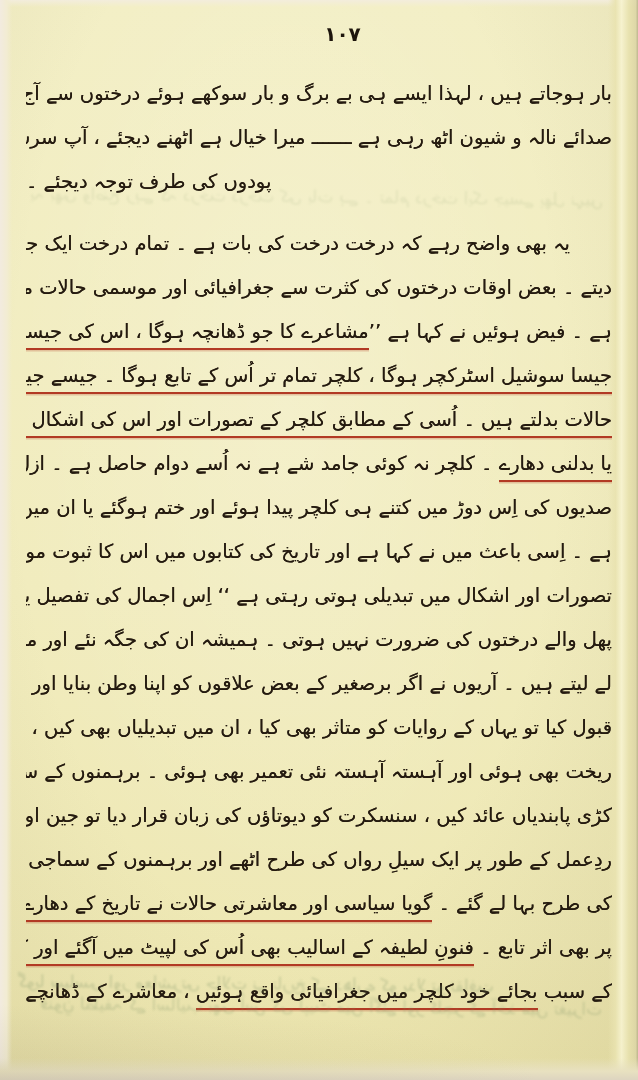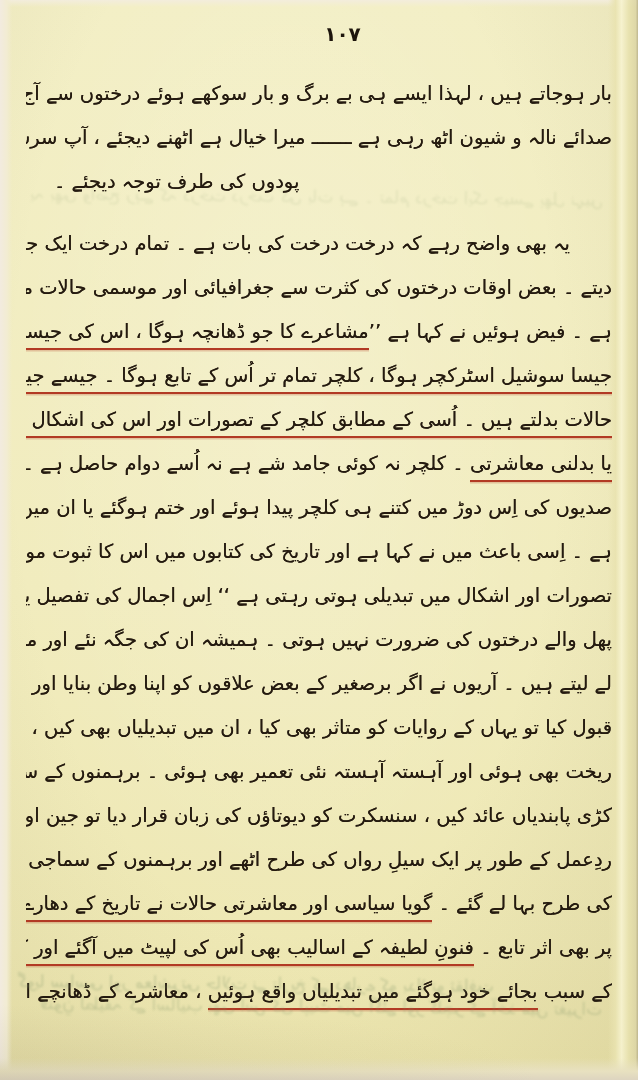--- a/index.html
+++ b/index.html
@@ -45,21 +45,21 @@
   .para{margin:0;}
   .para + .para{margin-top:18px;}
   .line{
     height:44px;line-height:44px;
     white-space:nowrap;
     text-align:justify;
     
     text-align-last:justify;
     overflow:hidden;
   }
-  .line.short{text-align-last:left;margin-left:28px;}
+  .line.short{text-align-last:left;}
   .indent-first .line:first-child{padding-right:42px;}
   .ul{
     border-bottom:2.5px solid #b23a24;
     padding-bottom:5px;
     box-shadow:0 1.5px 0 rgba(178,58,36,.25);
   }
   .ghost{
     position:absolute;
     color:#7f9468;
     transform:scaleX(-1) rotate(-0.6deg);
@@ -99,21 +99,21 @@
   <div class="line"><span class="pre">یہ بھی واضح رہے کہ درخت درخت کی بات ہے ۔ تمام درخت ایک جیسے پھل نہیں</span><span class="ul"></span><span class="post"></span></div>
 
   <div class="line"><span class="pre">دیتے ۔ بعض اوقات درختوں کی کثرت سے جغرافیائی اور موسمی حالات میں تغیر رونما ہوجاتا</span><span class="ul"></span><span class="post"></span></div>
 
   <div class="line"><span class="pre">ہے ۔ فیض ہوئیں نے کہا ہے ’’</span><span class="ul">مشاعرے کا جو ڈھانچہ ہوگا ، اس کی جیسی ہیئت ترکیبی ہوگی یا</span><span class="post"></span></div>
 
   <div class="line"><span class="pre"></span><span class="ul">جیسا سوشیل اسٹرکچر ہوگا ، کلچر تمام تر اُس کے تابع ہوگا ۔ جیسے جیسے سیاسی یا معاشرتی</span><span class="post"></span></div>
 
   <div class="line"><span class="pre"></span><span class="ul">حالات بدلتے ہیں ۔ اُسی کے مطابق کلچر کے تصورات اور اس کی اشکال کی بھی بدلتی رہتی ہیں ،</span><span class="post"></span></div>
 
-  <div class="line"><span class="pre"></span><span class="ul">یا بدلنی معاشرتی</span><span class="post"> ۔ کلچر نہ کوئی جامد شے ہے نہ اُسے دوام حاصل ہے ۔ ازل سے آج تک</span></div>
+  <div class="line"><span class="pre"></span><span class="ul">یا بدلنی دھارے</span><span class="post"> ۔ کلچر نہ کوئی جامد شے ہے نہ اُسے دوام حاصل ہے ۔ ازل سے آج تک</span></div>
 
   <div class="line"><span class="pre">صدیوں کی اِس دوڑ میں کتنے ہی کلچر پیدا ہوئے اور ختم ہوگئے یا ان میں رد و بدل ہوتا رہا</span><span class="ul"></span><span class="post"></span></div>
 
   <div class="line"><span class="pre">ہے ۔ اِسی باعث میں نے کہا ہے اور تاریخ کی کتابوں میں اس کا ثبوت موجود ہے کہ کلچر کے</span><span class="ul"></span><span class="post"></span></div>
 
   <div class="line"><span class="pre">تصورات اور اشکال میں تبدیلی ہوتی رہتی ہے ‘‘ اِس اجمال کی تفصیل یہ ہے کہ کڑوے</span><span class="ul"></span><span class="post"></span></div>
 
   <div class="line"><span class="pre">پھل والے درختوں کی ضرورت نہیں ہوتی ۔ ہمیشہ ان کی جگہ نئے اور میٹھے پھل والے درخت</span><span class="ul"></span><span class="post"></span></div>
 
   <div class="line"><span class="pre">لے لیتے ہیں ۔ آریوں نے اگر برصغیر کے بعض علاقوں کو اپنا وطن بنایا اور یہاں کے روایات کو</span><span class="ul"></span><span class="post"></span></div>
@@ -123,20 +123,20 @@
   <div class="line"><span class="pre">ریخت بھی ہوئی اور آہستہ آہستہ نئی تعمیر بھی ہوئی ۔ برہمنوں کے سماج نے غیر آریہ لوگوں پر</span><span class="ul"></span><span class="post"></span></div>
 
   <div class="line"><span class="pre">کڑی پابندیاں عائد کیں ، سنسکرت کو دیوتاؤں کی زبان قرار دیا تو جین اور بدھ مذاہب شدید</span><span class="ul"></span><span class="post"></span></div>
 
   <div class="line"><span class="pre">ردِعمل کے طور پر ایک سیلِ رواں کی طرح اٹھے اور برہمنوں کے سماجی روایات کو خس و خاشاک</span><span class="ul"></span><span class="post"></span></div>
 
   <div class="line"><span class="pre">کی طرح بہا لے گئے ۔ </span><span class="ul">گویا سیاسی اور معاشرتی حالات نے تاریخ کے دھارے کو بدلا تو ثقافت</span><span class="post"></span></div>
 
   <div class="line"><span class="pre">پر بھی اثر تابع ۔ </span><span class="ul">فنونِ لطیفہ کے اسالیب بھی اُس کی لپیٹ میں آگئے اور کلچر کے آخذ میں تغیرات</span><span class="post"></span></div>
 
-  <div class="line"><span class="pre">کے سبب </span><span class="ul">بجائے خود ہوگئے میں تبدیلیاں واقع ہوئیں</span><span class="post"> ، معاشرے کے ڈھانچے اور اسکی ہیئت ترکیبی</span></div>
+  <div class="line"><span class="pre">کے سبب </span><span class="ul">بجائے خود کلچر میں جغرافیائی واقع ہوئیں</span><span class="post"> ، معاشرے کے ڈھانچے اور اسکی ہیئت ترکیبی</span></div>
 </div>
   </div>
 
   <div class="ghost ghost-bottom-1">گویا سیاسی اور معاشرتی حالات نے تاریخ کے دھارے کو بدلا تو ثقافت</div>
   <div class="ghost ghost-bottom-2">فنونِ لطیفہ کے اسالیب بھی اُس کی لپیٹ میں آگئے اور کلچر کے آخذ میں تغیرات</div>
 
 </div>
 
 </body></html>

